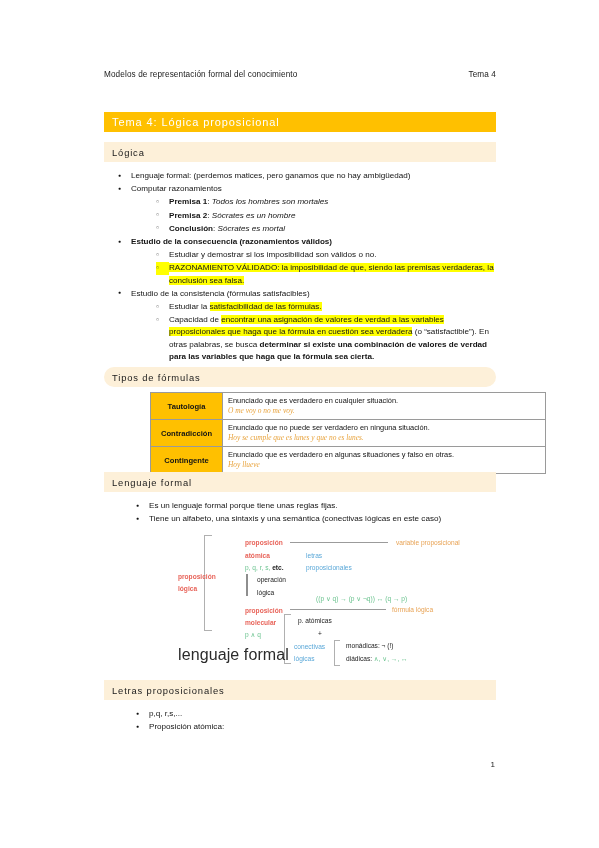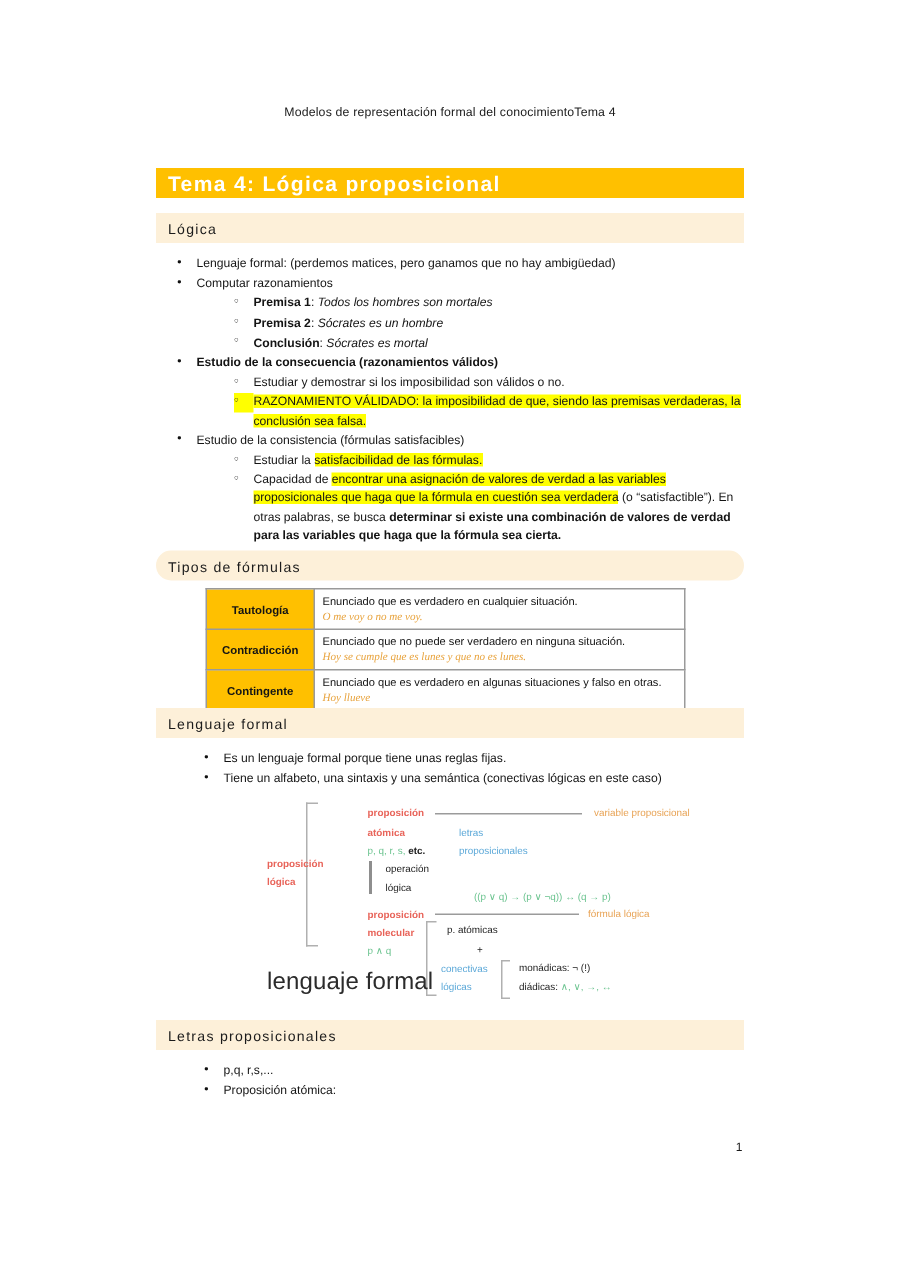--- a/index.html
+++ b/index.html
@@ -9,32 +9,32 @@
     background:#ffffff;
     font-family:"Liberation Sans", sans-serif;
     color:#111111;
     overflow:hidden;
   }
   .page { position:relative; width:599px; height:848px; padding:0; }
 
   
   .runhead {
     position:absolute; left:104px; top:70px; width:392px;
-    display:flex; justify-content:center; align-items:baseline;
+    display:flex; justify-content:space-between; align-items:baseline;
     font-size:8.2px; color:#1a1a1a; letter-spacing:.12px;
   }
 
   
   .title-band {
     position:absolute; left:104px; top:112px; width:392px; height:20px;
     background:#FFC000;
     display:flex; align-items:center;
   }
   .title-band .t {
-    font-size:14px; font-weight:700; color:#ffffff;
+    font-size:11px; font-weight:400; color:#ffffff;
     letter-spacing:.9px; padding-left:8px;
   }
 
   
   .sec {
     position:absolute; left:104px; width:392px; height:20px;
     background:#FDF0D9;
     display:flex; align-items:center;
   }
   .sec .t {
@@ -57,21 +57,21 @@
   .bul.dot::before  { content:"\25CF"; font-size:5.2px; position:relative; top:-1.5px;}
   .bul.circ::before { content:"\25CB"; font-size:5.2px; position:relative; top:-1.5px;}
   .txt { flex:1 1 auto; }
   .b  { font-weight:700; }
   .i  { font-style:italic; }
   .hl { background:#FFFF00; }
   .indent2 { margin-left:38px; }
 
   
   .tbl {
-    position:absolute; left:137px; top:392px; width:320px;
+    position:absolute; left:150px; top:392px; width:396px;
     border:1.6px solid #1a1a1a; border-collapse:collapse;
     font-size:7.4px;
   }
   .tbl td { border:.6px solid #9a9a9a; vertical-align:middle; }
   .tbl .lab {
     background:#FFC000; width:72px; text-align:center;
     font-weight:700; font-size:7.6px; color:#141414; padding:3px 2px;
   }
   .tbl .desc { padding:2.5px 5px; line-height:10.5px; }
   .tbl .desc .ex { color:#E8A33D; font-style:italic;font-family:Liberation Serif, serif; }

